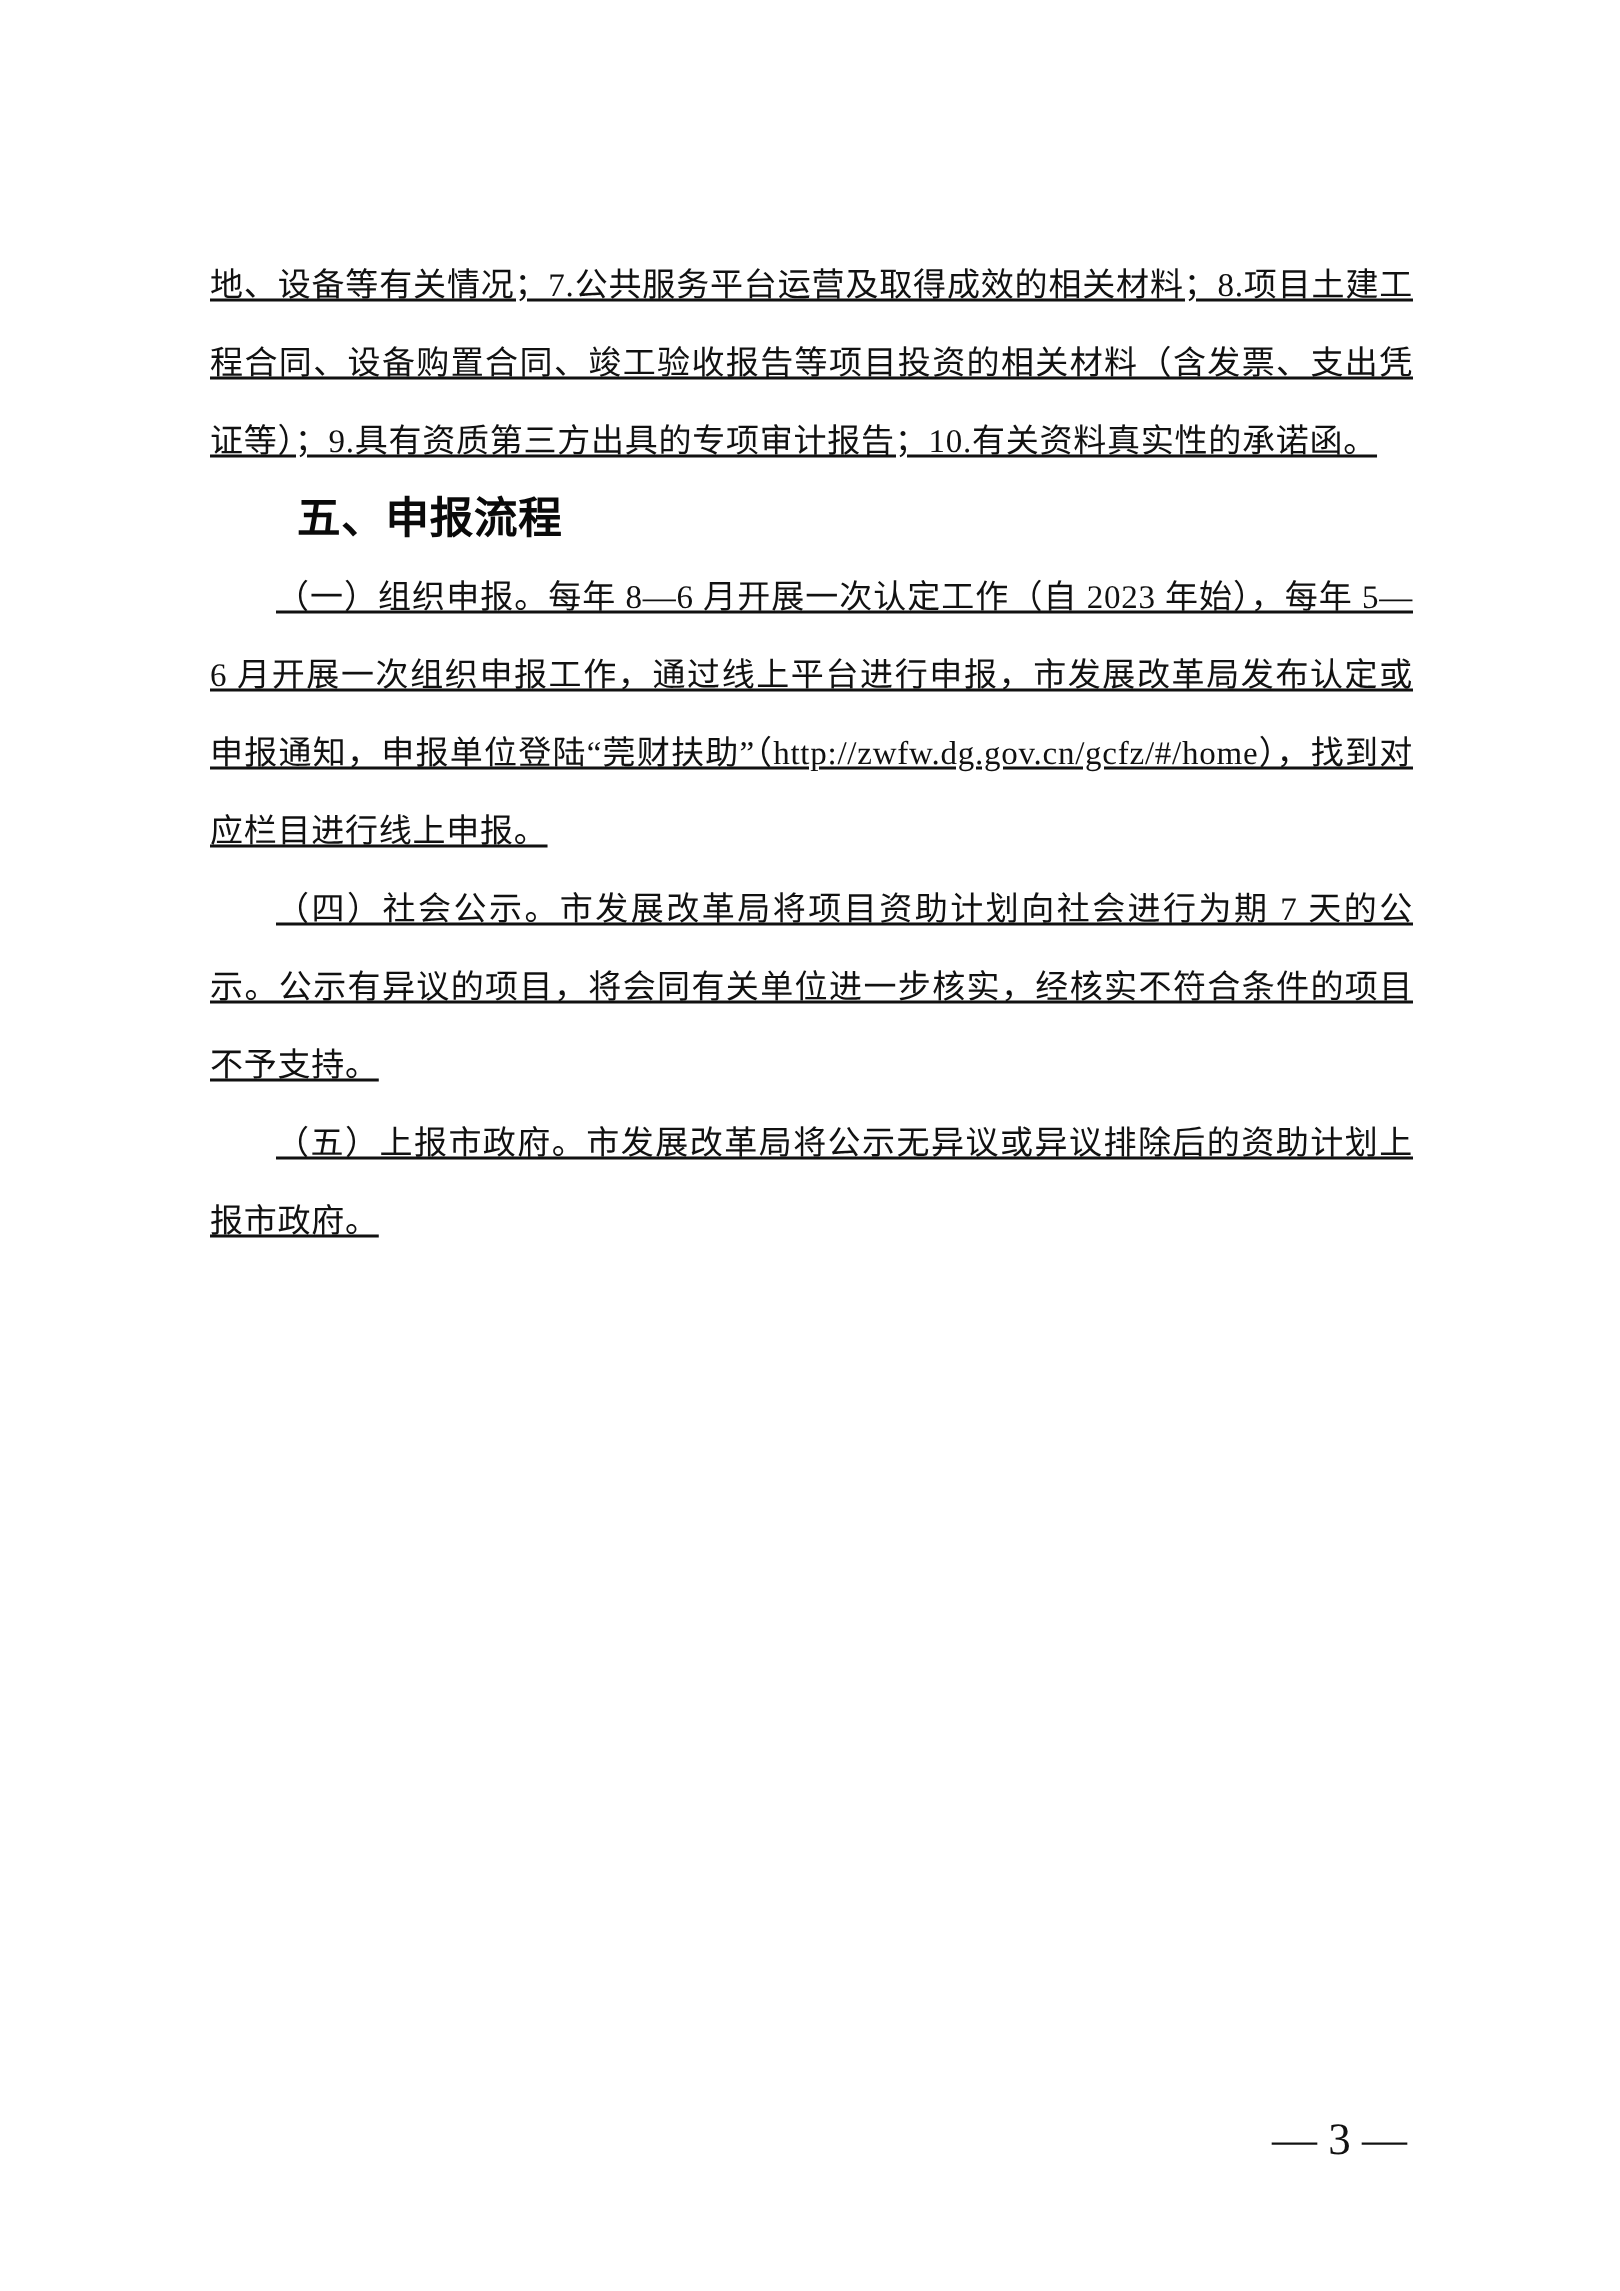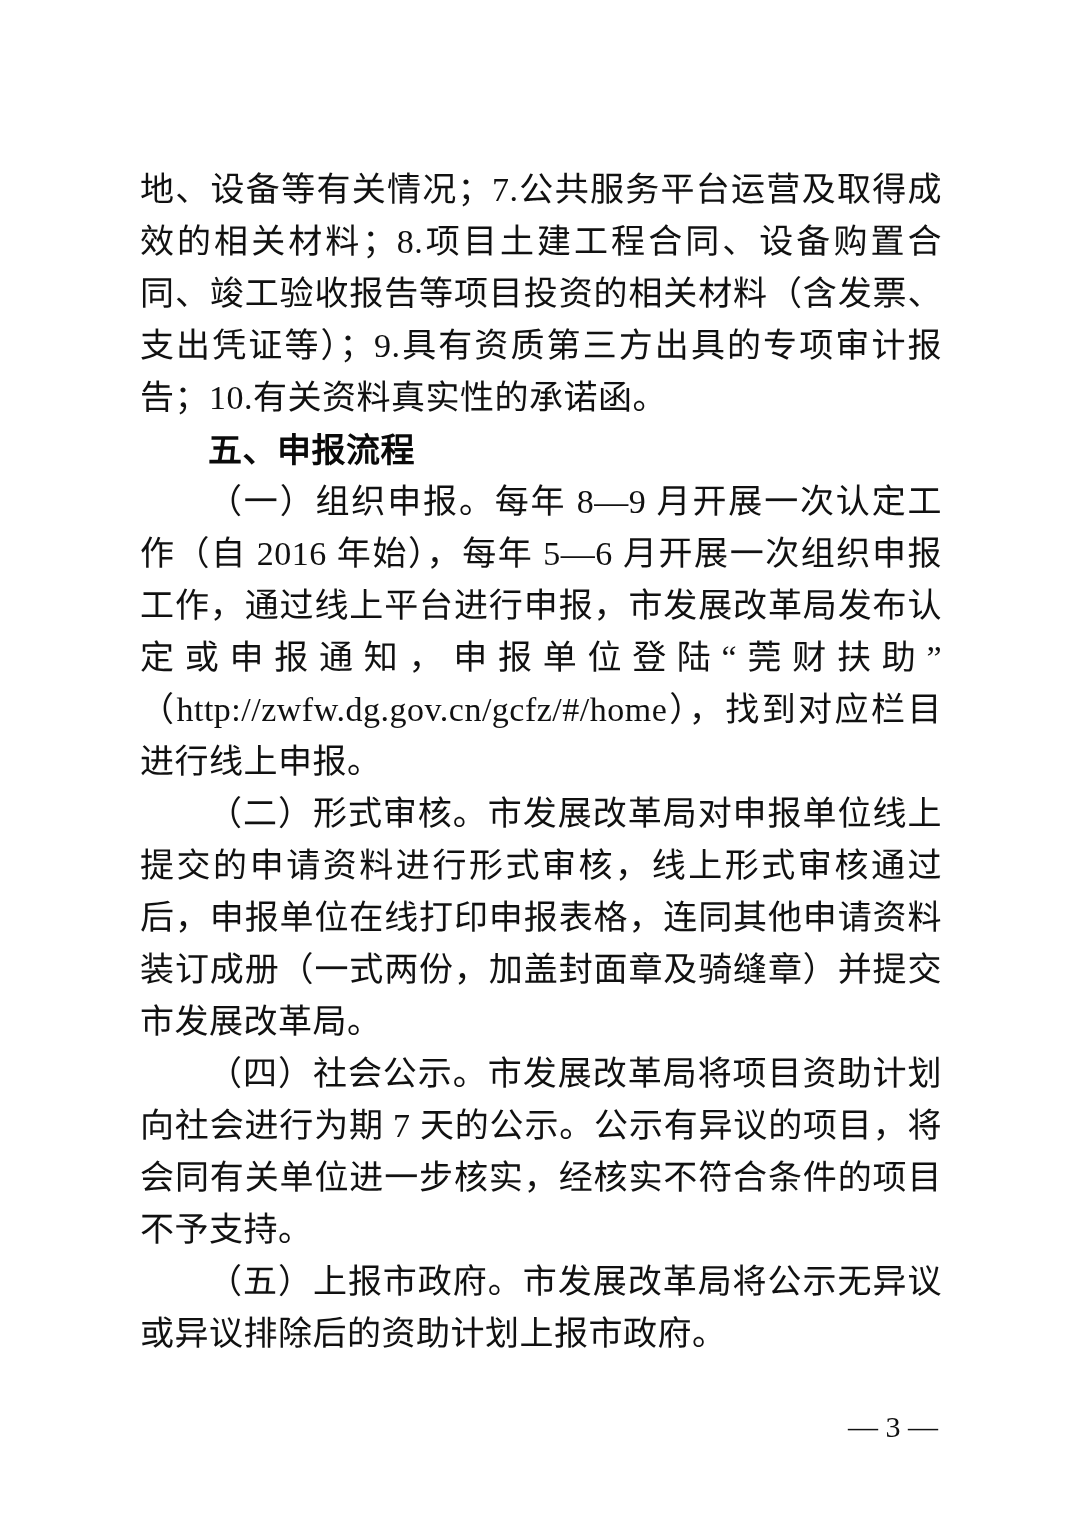--- a/index.html
+++ b/index.html
@@ -19,36 +19,37 @@
   }
 
   .text-block {
     position: absolute;
     top: 164px;
     left: 140px;
     width: 802px;
   }
 
   .body-text {
-    font-size: 34px;
+    font-size: 22px;
     line-height: 52px;
     text-align: justify;
     text-indent: 2em;
     letter-spacing: 0.5px;
     color: #111111;
+    text-decoration: underline;
   }
 
   .body-text.no-indent {
     text-indent: 0;
   }
 
   .section-heading {
-    font-family: Liberation Sans, sans-serif;
+    font-family: Liberation Serif, serif;
     font-weight: 700;
-    font-size: 34px;
+    font-size: 29px;
     line-height: 52px;
     text-indent: 2em;
     letter-spacing: 0.5px;
     color: #0a0a0a;
   }
 
   .page-footer {
     position: absolute;
     top: 1408px;
     right: 142px;
@@ -62,23 +63,22 @@
 <body>
 
 <div class="page">
 
   <div class="text-block">
 
     <p class="body-text no-indent">地、设备等有关情况；7.公共服务平台运营及取得成效的相关材料；8.项目土建工程合同、设备购置合同、竣工验收报告等项目投资的相关材料（含发票、支出凭证等）；9.具有资质第三方出具的专项审计报告；10.有关资料真实性的承诺函。</p>
 
     <p class="section-heading">五、申报流程</p>
 
-    <p class="body-text">（一）组织申报。每年 8—9 月开展一次认定工作（自 2016 年始），每年 5—6 月开展一次组织申报工作，通过线上平台进行申报，市发展改革局发布认定或申报通知，申报单位登陆“莞财扶助”（http://zwfw.dg.gov.cn/gcfz/#/home），找到对应栏目进行线上申报。</p>
+    <p class="body-text">（一）组织申报。每年 8—6 月开展一次认定工作（自 2023 年始），每年 5—6 月开展一次组织申报工作，通过线上平台进行申报，市发展改革局发布认定或申报通知，申报单位登陆“莞财扶助”（http://zwfw.dg.gov.cn/gcfz/#/home），找到对应栏目进行线上申报。</p>
 
-    <p class="body-text">（二）形式审核。市发展改革局对申报单位线上提交的申请资料进行形式审核，线上形式审核通过后，申报单位在线打印申报表格，连同其他申请资料装订成册（一式两份，加盖封面章及骑缝章）并提交市发展改革局。</p>
 
 
     <p class="body-text">（四）社会公示。市发展改革局将项目资助计划向社会进行为期 7 天的公示。公示有异议的项目，将会同有关单位进一步核实，经核实不符合条件的项目不予支持。</p>
 
     <p class="body-text">（五）上报市政府。市发展改革局将公示无异议或异议排除后的资助计划上报市政府。</p>
 
   </div>
 
   <div class="page-footer">— 3 —</div>
 

